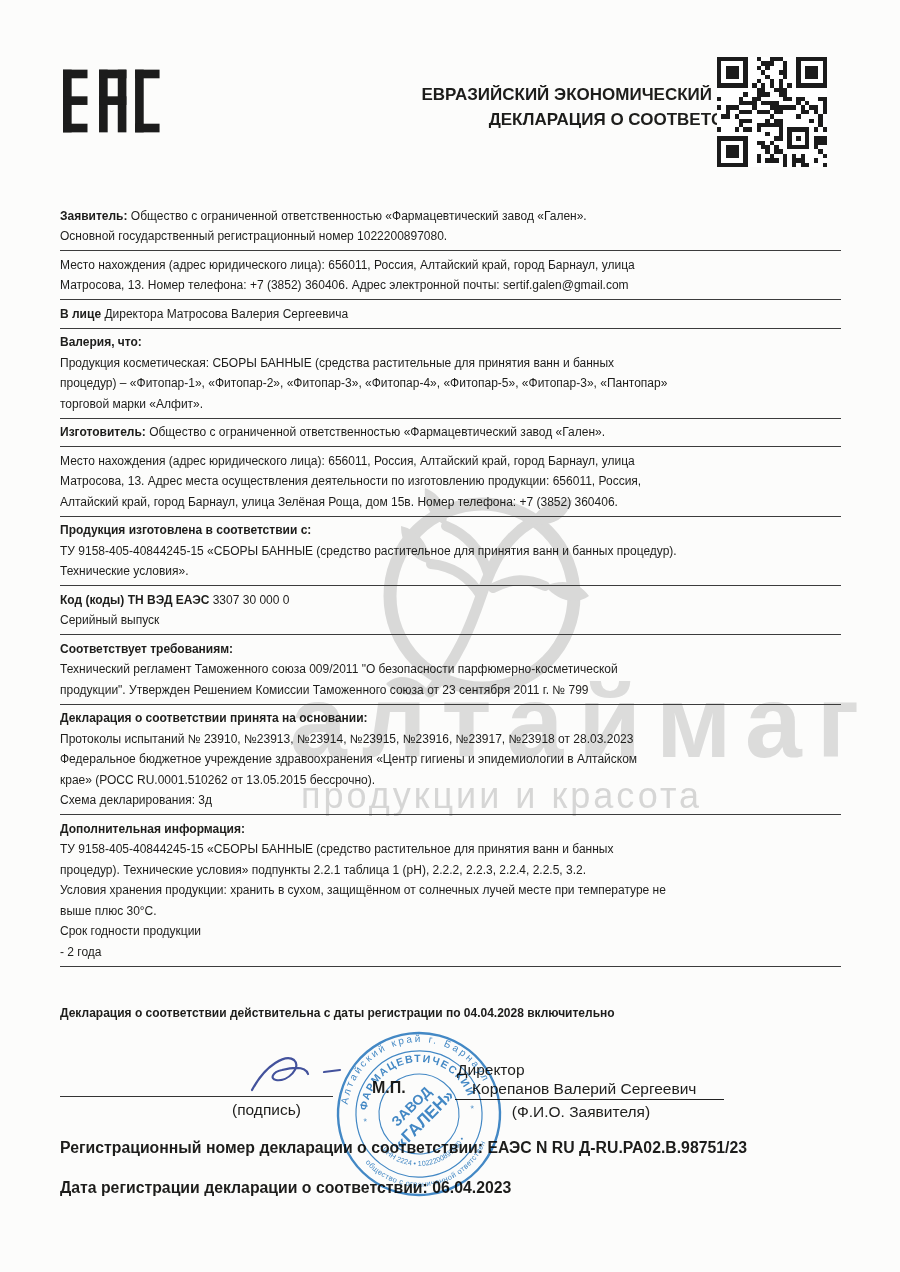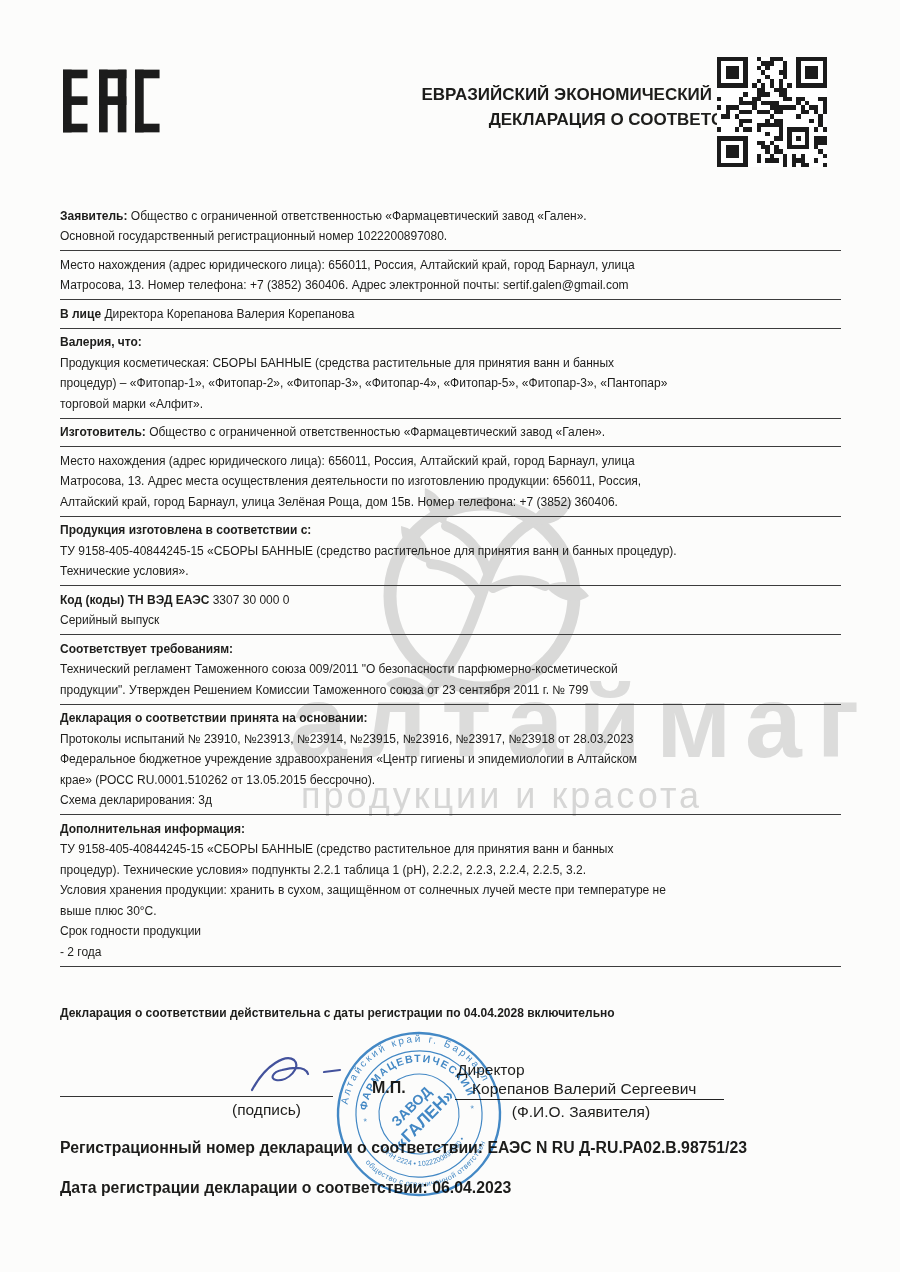--- a/index.html
+++ b/index.html
@@ -276,21 +276,21 @@
   <div class="sections">
       <div class="sec">
         <div class="ln"><span class="b">Заявитель:</span><span> Общество с ограниченной ответственностью «Фармацевтический завод «Гален».</span></div>
         <div class="ln"><span>Основной государственный регистрационный номер 1022200897080.</span></div>
       </div>
       <div class="sec">
         <div class="ln"><span>Место нахождения (адрес юридического лица): 656011, Россия, Алтайский край, город Барнаул, улица</span></div>
         <div class="ln"><span>Матросова, 13. Номер телефона: +7 (3852) 360406. Адрес электронной почты: sertif.galen@gmail.com</span></div>
       </div>
       <div class="sec">
-        <div class="ln"><span class="b">В лице</span><span> Директора Корепанова Валерия Корепанова</span></div>
+        <div class="ln"><span class="b">В лице</span><span> Директора Матросова Валерия Сергеевича</span></div>
       </div>
       <div class="sec">
         <div class="ln"><span class="b">Валерия, что:</span></div>
         <div class="ln"><span>Продукция косметическая: СБОРЫ БАННЫЕ (средства растительные для принятия ванн и банных</span></div>
         <div class="ln"><span>процедур) – «Фитопар-1», «Фитопар-2», «Фитопар-3», «Фитопар-4», «Фитопар-5», «Фитопар-3», «Пантопар»</span></div>
         <div class="ln"><span>торговой марки «Алфит».</span></div>
       </div>
       <div class="sec">
         <div class="ln"><span class="b">Изготовитель:</span><span> Общество с ограниченной ответственностью «Фармацевтический завод «Гален».</span></div>
       </div>

